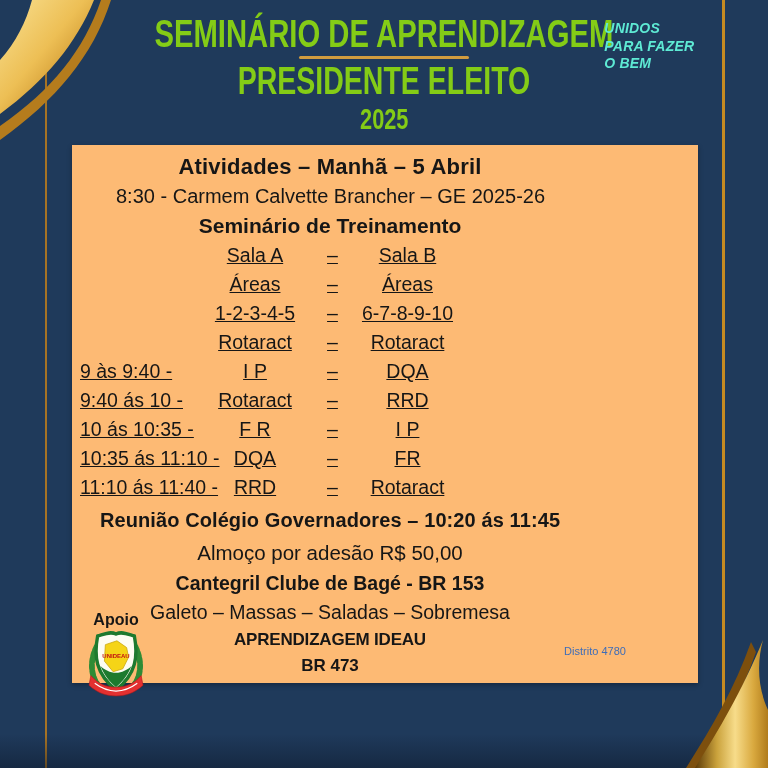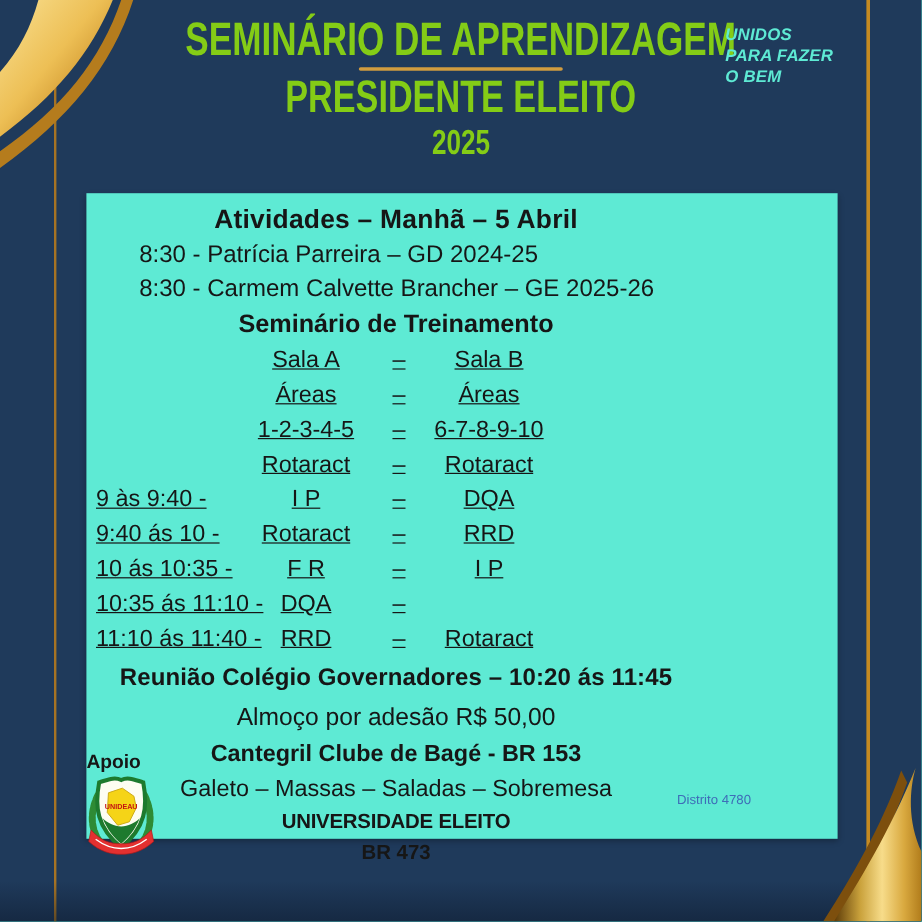--- a/index.html
+++ b/index.html
@@ -28,41 +28,40 @@
   .year{font-size:29px;font-weight:700;margin-top:3px;}
   
   .motto{position:absolute;top:20px;right:58px;text-align:left;color:#5eead4;
     font-style:italic;font-weight:700;font-size:14px;line-height:1.25;letter-spacing:.2px;z-index:3;}
   .motto .m1{margin-right:50px;}
   .motto .m2{margin-right:4px;}
   .motto div{white-space:nowrap;}
   
   .card{
     position:absolute;left:72px;top:145px;width:626px;height:538px;
-    background:#5eead4;color:#161616;z-index:3;
+    background:#fdba74;color:#161616;z-index:3;
     box-shadow:0 2px 5px rgba(0,0,0,.3);
-    margin-top:16px;
   }
   .card-content{width:516px;padding-top:7px;text-align:center;}
   .act-title{font-size:22px;font-weight:700;line-height:30px;letter-spacing:.2px;}
   .speaker{font-size:20px;line-height:29px;text-align:left;padding-left:44px;white-space:nowrap;}
   .sem-title{font-size:21px;font-weight:700;line-height:30px;}
   
   .sched{padding-left:8px;text-decoration:underline;}
   .srow{display:grid;grid-template-columns:120px 110px 45px 105px;line-height:29px;font-size:19.5px;}
   .srow .time{text-align:left;white-space:nowrap;}
   .srow .a,.srow .sep,.srow .b{text-align:center;white-space:nowrap;}
   .reuniao{font-size:20px;font-weight:700;line-height:32px;margin-top:2px;letter-spacing:.1px;}
   .almoco{font-size:20.5px;line-height:32px;margin-top:1px;}
   .cantegril{font-size:19.5px;font-weight:700;line-height:29px;}
   .galeto{font-size:19.5px;line-height:28px;text-align:center;}
   .universidade{font-size:17px;font-weight:700;line-height:27px;letter-spacing:-.2px;}
   .road{font-size:17px;font-weight:700;line-height:25px;}
   
-  .apoio{position:absolute;left:0;top:466px;width:68px;}
+  .apoio{position:absolute;left:10px;top:466px;width:68px;text-align:center;}
   .apoio-label{font-size:16px;font-weight:700;line-height:18px;}
   
   .rotary{position:absolute;left:468px;top:502px;width:150px;text-align:center;}
   .rotary-row{display:flex;align-items:center;justify-content:center;gap:4px;}
   .rotary-name{font-size:27px;font-weight:700;color:#17458f;letter-spacing:-.5px;}
   .rotary-district{font-size:11px;color:#3e6db8;margin-top:-2px;margin-right:40px;text-align:center;}
 </style>
 </head>
 <body>
 
@@ -113,21 +112,20 @@
 
 <div class="motto">
   <div class="m1">UNIDOS</div>
   <div class="m2">PARA FAZER</div>
   <div class="m3">O BEM</div>
 </div>
 
 <div class="card">
   <div class="card-content">
     <div class="act-title">Atividades – Manhã – 5 Abril</div>
-    <div class="speaker">8:30 - Patrícia Parreira – GD 2024-25</div>
     <div class="speaker">8:30 - Carmem Calvette Brancher  – GE 2025-26</div>
     <div class="sem-title">Seminário de Treinamento</div>
 
     <div class="sched">
       <div class="srow">
         <span class="time"></span>
         <span class="a">Sala A</span>
         <span class="sep">–</span>
         <span class="b">Sala B</span>
       </div>
@@ -164,34 +162,35 @@
       <div class="srow">
         <span class="time">10 ás 10:35 -</span>
         <span class="a">F R</span>
         <span class="sep">–</span>
         <span class="b">I P</span>
       </div>
       <div class="srow">
         <span class="time">10:35 ás 11:10 -</span>
         <span class="a">DQA</span>
         <span class="sep">–</span>
+        <span class="b">FR</span>
       </div>
       <div class="srow">
         <span class="time">11:10 ás 11:40 -</span>
         <span class="a">RRD</span>
         <span class="sep">–</span>
         <span class="b">Rotaract</span>
       </div>
     </div>
 
     <div class="reuniao">Reunião Colégio Governadores – 10:20 ás 11:45</div>
     <div class="almoco">Almoço por adesão R$ 50,00</div>
     <div class="cantegril">Cantegril Clube de Bagé - BR 153</div>
     <div class="galeto">Galeto – Massas – Saladas – Sobremesa</div>
-    <div class="universidade">UNIVERSIDADE ELEITO</div>
+    <div class="universidade">APRENDIZAGEM IDEAU</div>
     <div class="road">BR 473</div>
   </div>
 
   <div class="apoio">
     <div class="apoio-label">Apoio</div>
     <svg width="58" height="70" viewBox="0 0 60 72">
       <path d="M10,18 C3,32 3,48 13,60" fill="none" stroke="#2e8b35" stroke-width="6" stroke-dasharray="4 2.5" stroke-linecap="round"></path>
       <path d="M50,18 C57,32 57,48 47,60" fill="none" stroke="#2e8b35" stroke-width="6" stroke-dasharray="4 2.5" stroke-linecap="round"></path>
       <path d="M30,5 C36,2 42,5 49,7 C53,28 51,46 30,63 C9,46 7,28 11,7 C18,5 24,2 30,5 Z" fill="#fdfdf2" stroke="#1d7a2e" stroke-width="3.5"></path>
       <path d="M14,38 C18,48 24,55 30,60 C36,55 42,48 46,38 C42,42 36,45 30,45 C24,45 18,42 14,38 Z" fill="#1d7a2e"></path>

